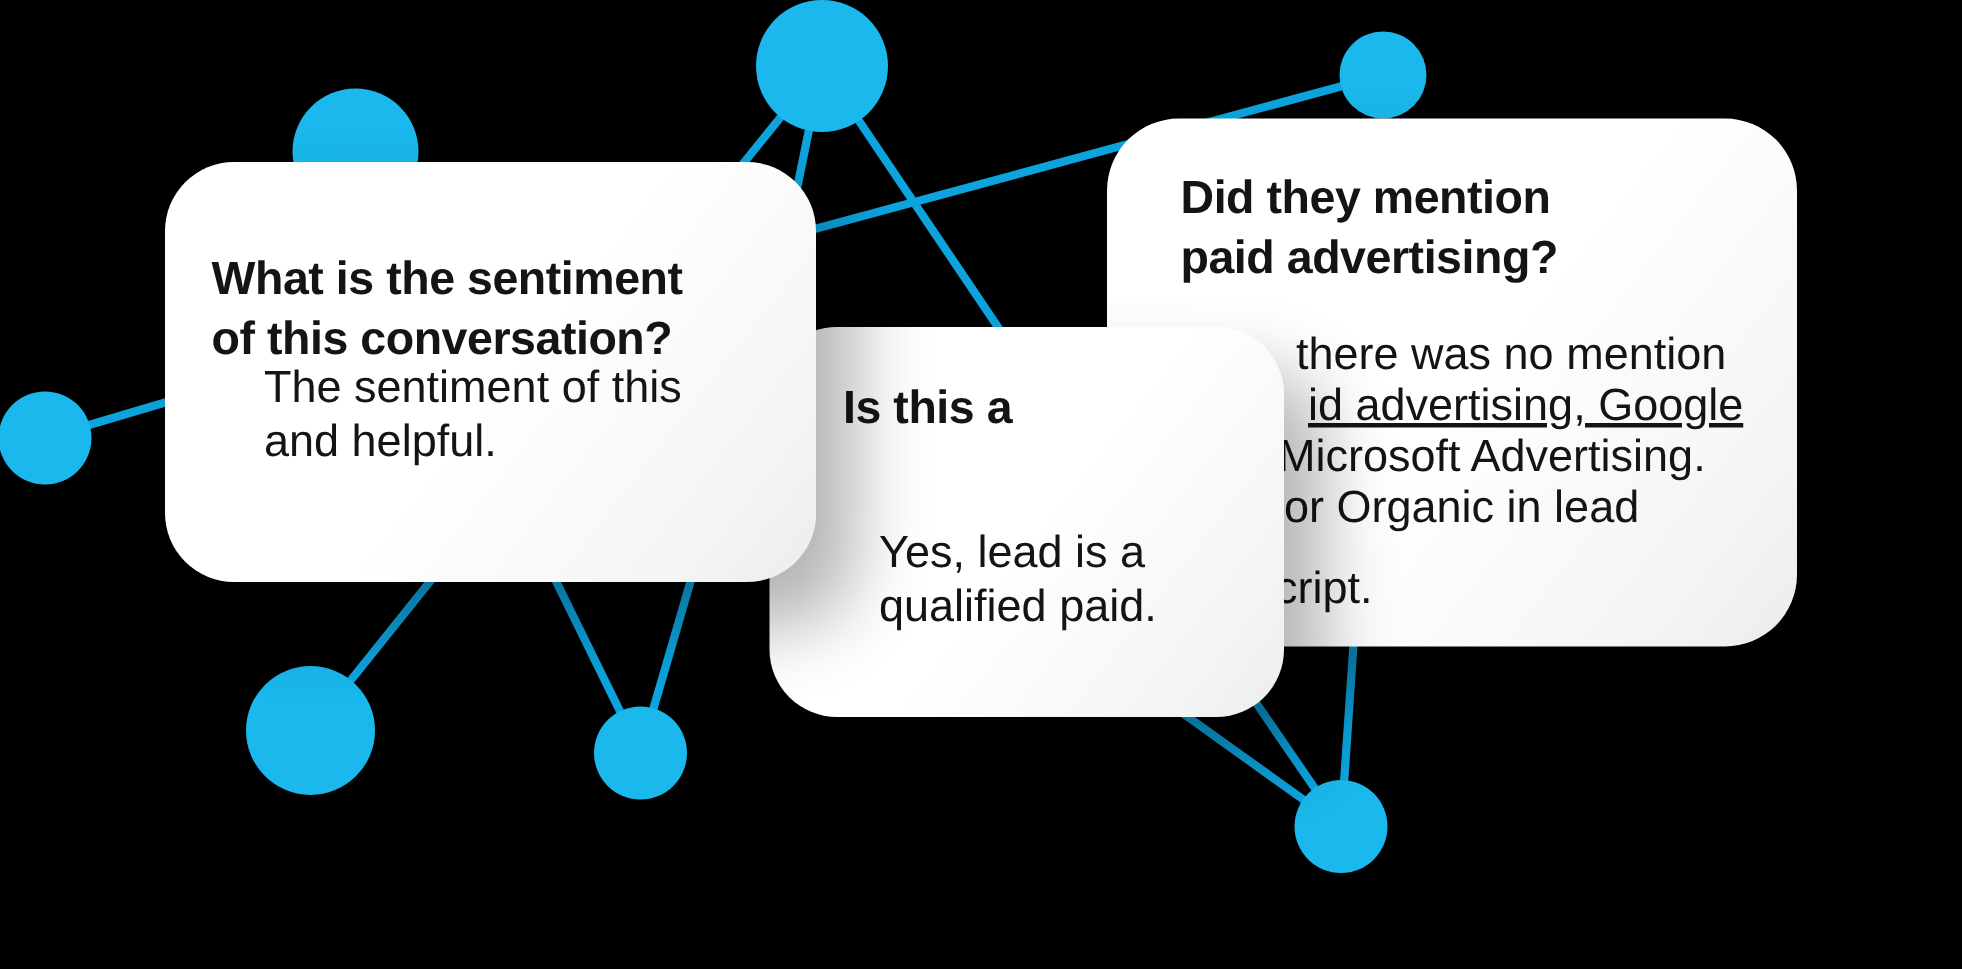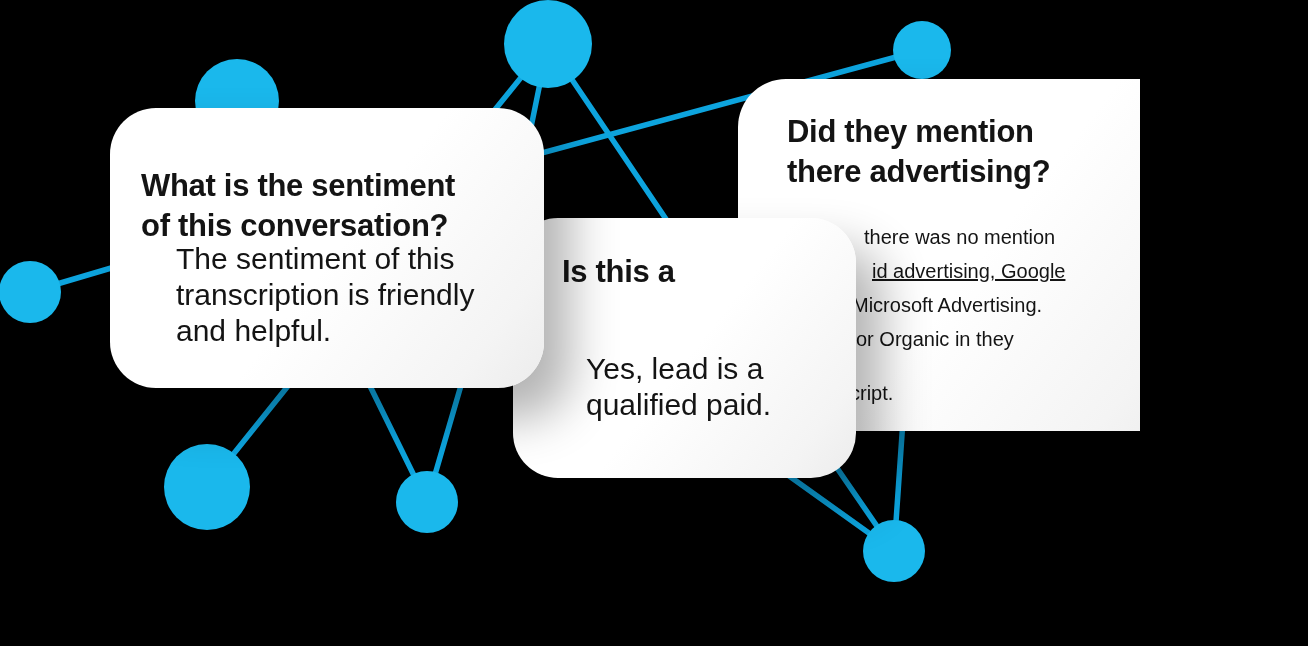--- a/index.html
+++ b/index.html
@@ -2,21 +2,21 @@
 <html style="--background: #000000; --card-background: #ffffff; --text-color: #141414; --node-color: #1ab8ec; --edge-color: #0da4de;"><head>
 <meta charset="utf-8">
 <style>
   html, body {
     margin: 0;
     padding: 0;
     background: #000;
   }
   .stage {
     position: relative;
-    width: 1140px;
+    width: 1308px;
     height: 646px;
     background: var(--background, #000000);
     overflow: hidden;
     font-family: "Liberation Sans", "DejaVu Sans", sans-serif;
   }
   .network {
     position: absolute;
     left: 0;
     top: 0;
     z-index: 1;
@@ -69,21 +69,21 @@
     white-space: nowrap;
     margin-left: 24px;
   }
   .card-1 .question { left: 31px; top: 36px; margin-top: 22px; }
   .card-1 .answer   { left: 42px; top: 133px; }
   .card-2 .question { left: 49px; top: 34px; }
   .card-2 .answer   { left: 49px; top: 133px; }
   .card-3 .question { left: 49px; top: 33px; }
   .frag {
     position: absolute;
-    font-size: 20px;
+    font-size: 30px;
     line-height: 34px;
     color: var(--text-color, #141414);
     white-space: nowrap;
   }
   .frag-1 { left: 126px; top: 141px; }
   .frag-2 { left: 134px; top: 175px; text-decoration: underline; }
   .frag-3 { left: 114px; top: 209px; }
   .frag-4 { left: 118px; top: 243px; }
   .frag-5 { left: 112px; top: 277px; margin-top: 20px; }
 </style>
@@ -111,44 +111,43 @@
     <circle class="node" cx="922" cy="50" r="29"></circle>
     <circle class="node" cx="30" cy="292" r="31"></circle>
     <circle class="node" cx="207" cy="487" r="43"></circle>
     <circle class="node" cx="427" cy="502" r="31"></circle>
     <circle class="node" cx="894" cy="551" r="31"></circle>
   </svg>
 
   <div class="card card-3">
     <div class="question">
       <div>Did they mention</div>
-      <div>there advertising?</div>
+      <div>paid advertising?</div>
     </div>
     <div class="frag frag-1">there was no mention</div>
     <div class="frag frag-2">id advertising, Google</div>
     <div class="frag frag-3">Microsoft Advertising.</div>
-    <div class="frag frag-4">or Organic in they</div>
+    <div class="frag frag-4">or Organic in lead</div>
     <div class="frag frag-5">cript.</div>
   </div>
 
   <div class="card card-2">
     <div class="question">
       <div>Is this a</div>
     </div>
     <div class="answer">
       <div>Yes, lead is a</div>
       <div>qualified paid.</div>
     </div>
   </div>
 
   <div class="card card-1">
     <div class="question">
       <div>What is the sentiment</div>
       <div>of this conversation?</div>
     </div>
     <div class="answer">
       <div>The sentiment of this</div>
-      <div>transcription is friendly</div>
       <div>and helpful.</div>
     </div>
   </div>
 
 </div>
 
 </body></html>

